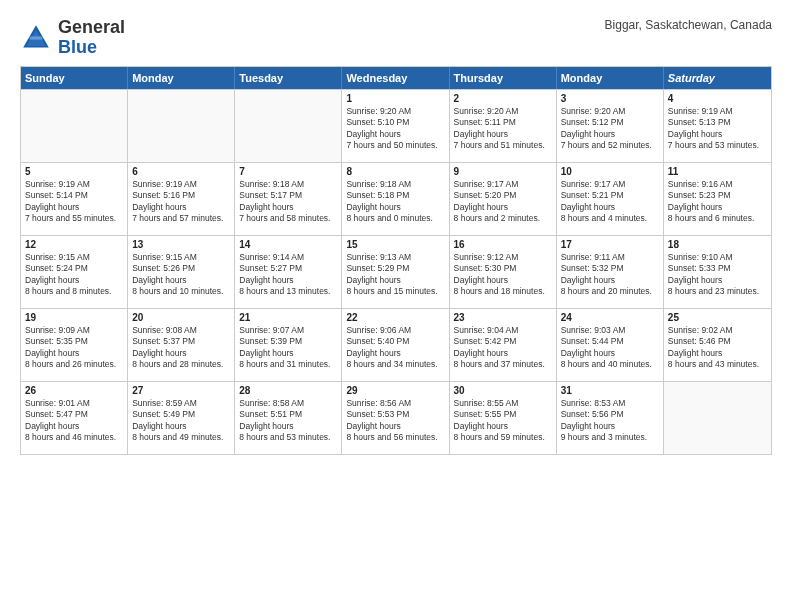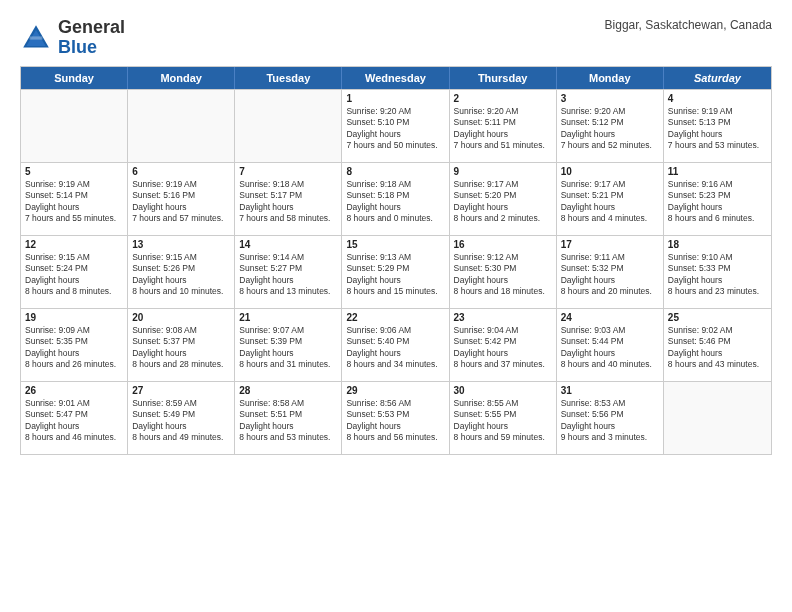--- a/index.html
+++ b/index.html
@@ -61,21 +61,20 @@
     .cal-header-row {
       display: grid;
       grid-template-columns: repeat(7, 1fr);
       background: #2563a8;
     }
     .cal-header-cell {
       color: #fff;
       font-size: 11px;
       font-weight: bold;
       padding: 5px 4px;
-      text-align: center;
       border-right: 1px solid #4a80c4;
     }
     .cal-header-cell:last-child { border-right: none; font-style: italic; }
     .cal-body {
       flex: 1;
       display: flex;
       flex-direction: column;
     }
     .cal-row {
       display: grid;

